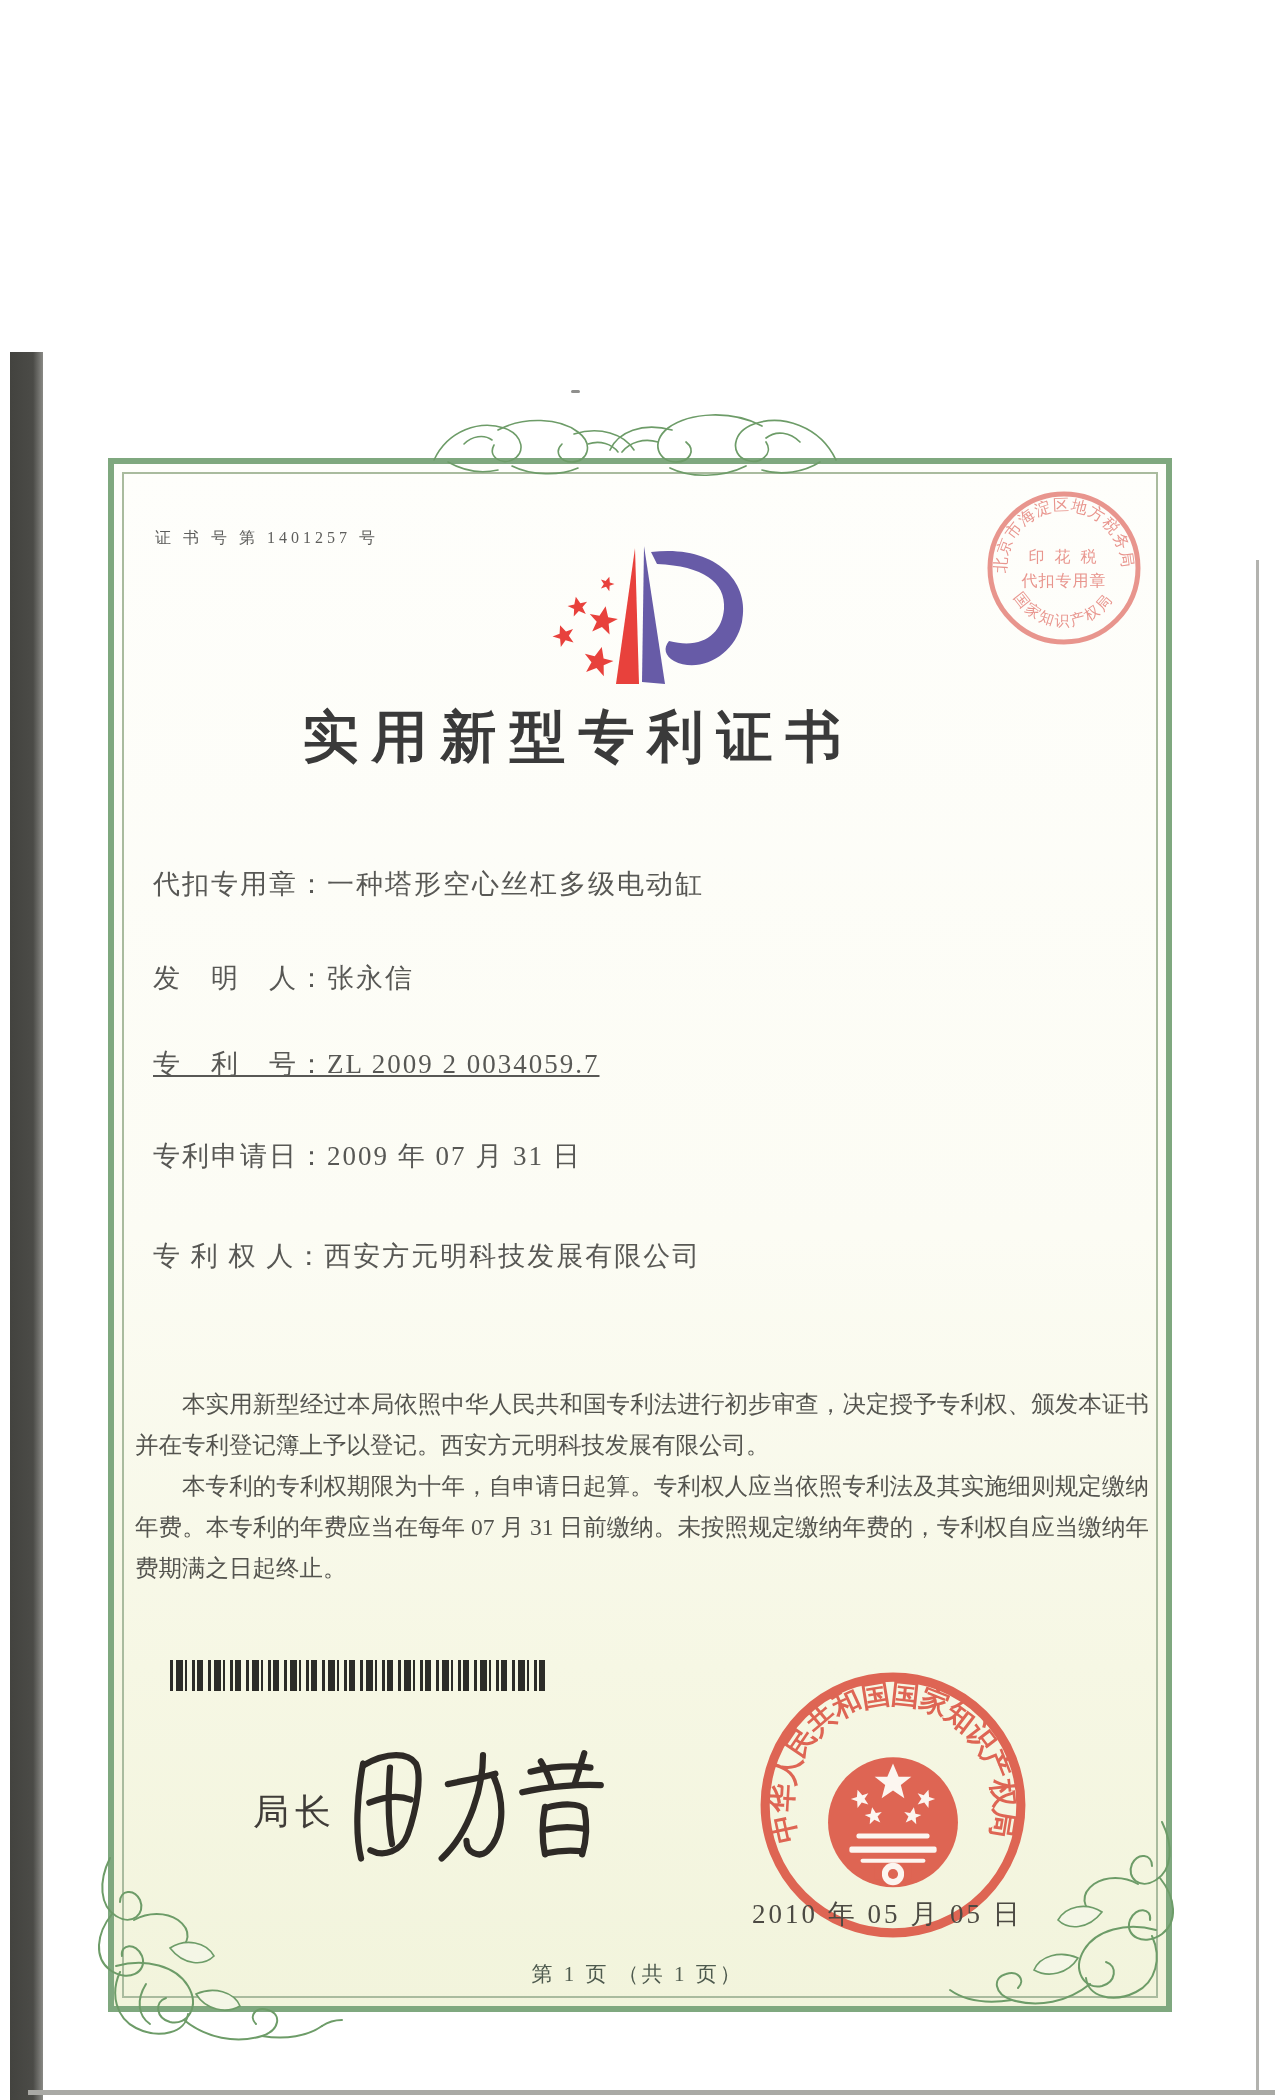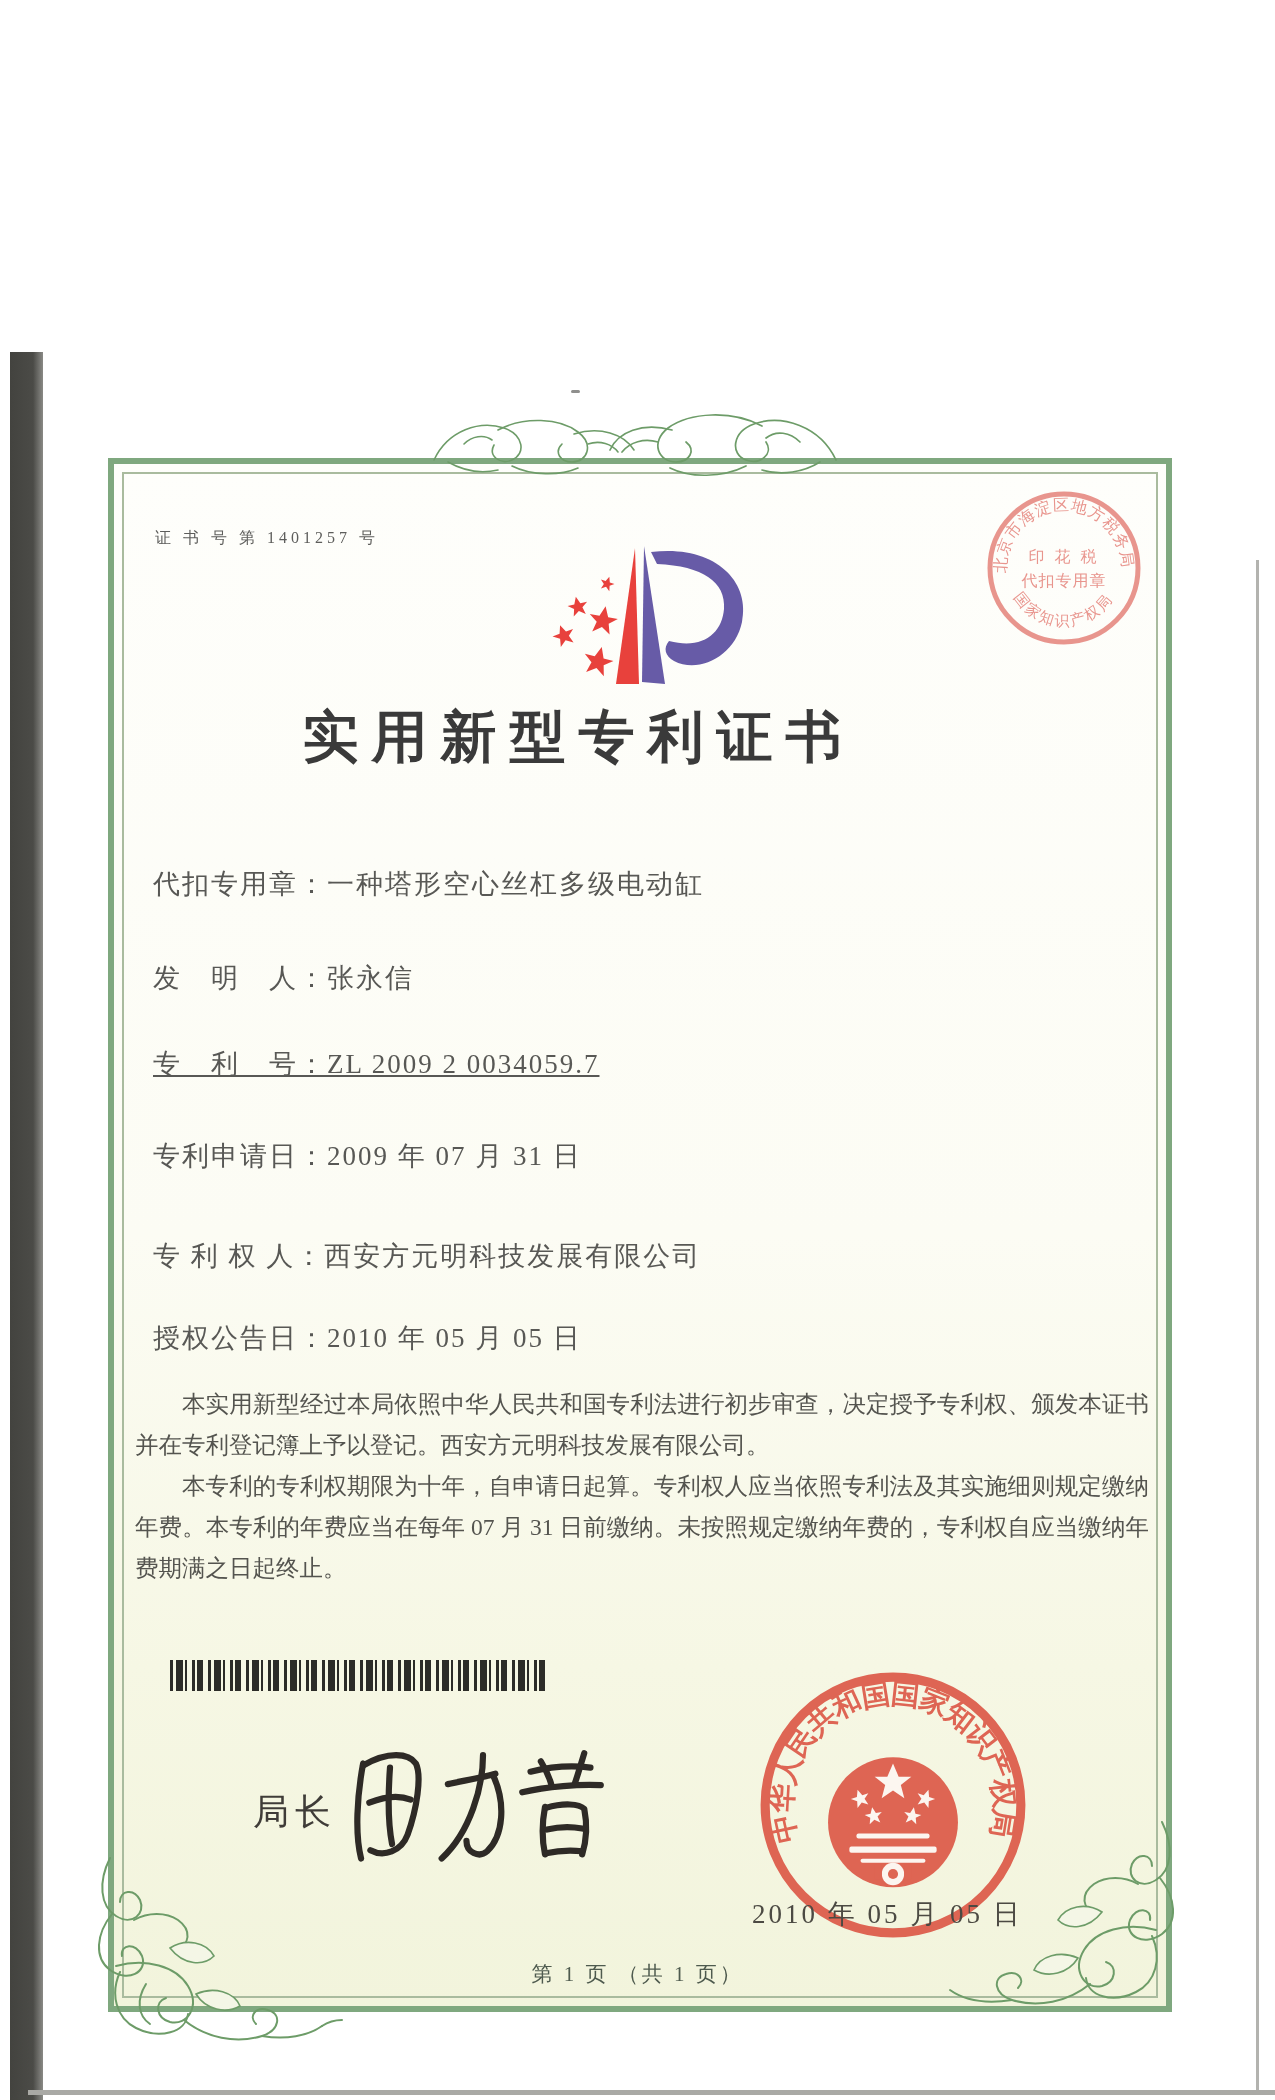--- a/index.html
+++ b/index.html
@@ -146,21 +146,20 @@
     </text>
     <text x="80" y="74" text-anchor="middle" font-size="16" fill="#e5837b" letter-spacing="3">印 花 税</text>
     <text x="80" y="98" text-anchor="middle" font-size="16" fill="#e5837b" letter-spacing="1">代扣专用章</text>
   </svg>
 
   <div class="field f0"><span>代扣专用章：</span><span>一种塔形空心丝杠多级电动缸</span></div>
   <div class="field f1"><span>发　明　人：</span><span>张永信</span></div>
   <div class="field f2"><span>专　利　号：</span><span>ZL 2009 2 0034059.7</span></div>
   <div class="field f3"><span>专利申请日：</span><span>2009 年 07 月 31 日</span></div>
   <div class="field f4"><span>专 利 权 人：</span><span>西安方元明科技发展有限公司</span></div>
-  <div class="field f5"><span>授权公告日：</span><span>2010 年 05 月 05 日</span></div>
 
   <div class="bodytext">
     <p>本实用新型经过本局依照中华人民共和国专利法进行初步审查，决定授予专利权、颁发本证书并在专利登记簿上予以登记。西安方元明科技发展有限公司。</p>
     <p>本专利的专利权期限为十年，自申请日起算。专利权人应当依照专利法及其实施细则规定缴纳年费。本专利的年费应当在每年 07 月 31 日前缴纳。未按照规定缴纳年费的，专利权自应当缴纳年费期满之日起终止。</p>
   </div>
 
   <div class="barcode"></div>
 
   <div class="director-label">局长</div>
   <svg class="signature" viewBox="0 0 300 150">

